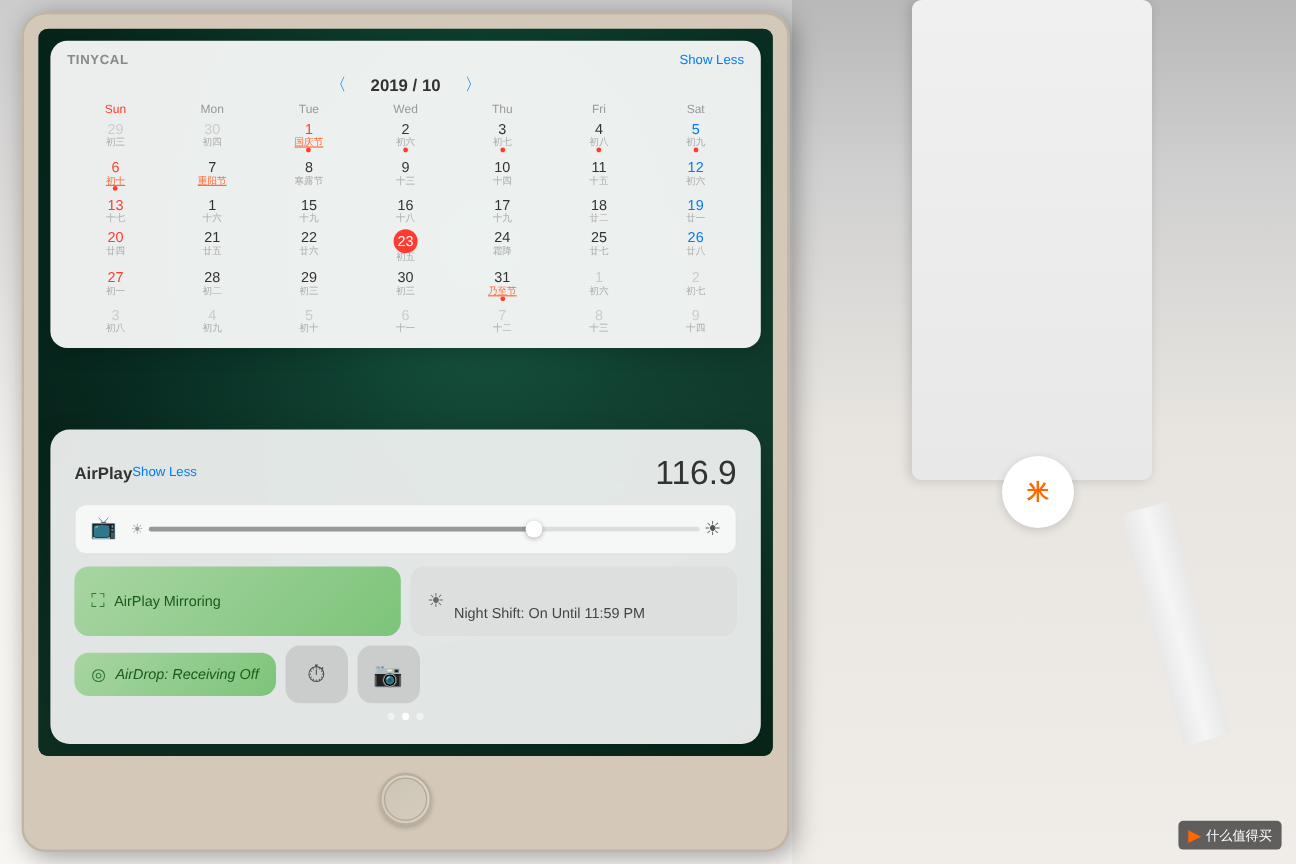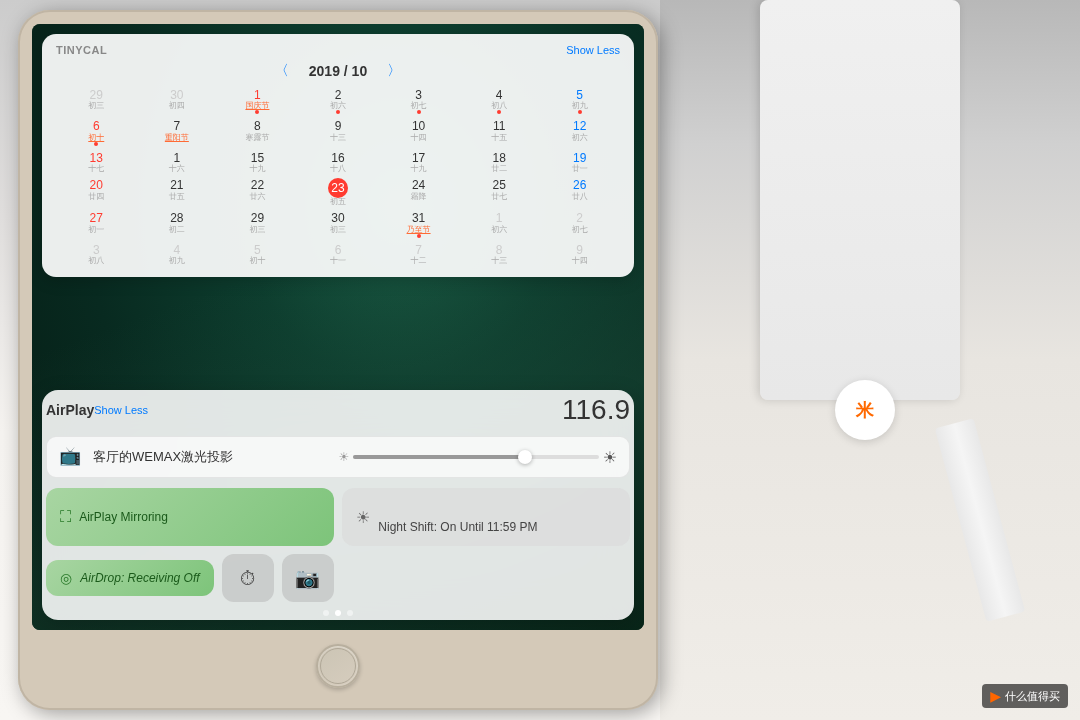--- a/index.html
+++ b/index.html
@@ -20,21 +20,21 @@
     }
 
     
     .ipad {
       position: absolute;
       left: 18px;
       top: 10px;
       width: 640px;
       height: 700px;
       background: #d4c9b8;
-      border-radius: 32px;
+      border-radius: 20px;
       box-shadow: 4px 4px 20px rgba(0,0,0,0.35), inset 0 0 0 2px #c0b5a4;
     }
 
     .ipad-screen {
       position: absolute;
       left: 14px;
       top: 14px;
       right: 14px;
       bottom: 80px;
       border-radius: 8px;
@@ -195,21 +195,21 @@
 
     
     .control-center {
       position: absolute;
       bottom: 10px;
       left: 10px;
       right: 10px;
       background: rgba(255,255,255,0.88);
       backdrop-filter: blur(20px);
       border-radius: 16px;
-      padding: 4px;
+      padding: 20px;
       box-shadow: 0 4px 20px rgba(0,0,0,0.2);
     }
 
     .cc-header {
       display: flex;
       justify-content: space-between;
       align-items: center;
       margin-bottom: 10px;
     }
     .cc-title {
@@ -514,20 +514,29 @@
         <span class="tinycal-show-less">Show Less</span>
       </div>
 
       <div class="cal-nav">
         <span class="cal-nav-arrow">〈</span>
         <span class="cal-month-year">2019 / 10</span>
         <span class="cal-nav-arrow">〉</span>
       </div>
 
       <div class="cal-grid">
+        <div class="cal-day-headers">
+          <div class="cal-day-header sun">Sun</div>
+          <div class="cal-day-header">Mon</div>
+          <div class="cal-day-header">Tue</div>
+          <div class="cal-day-header">Wed</div>
+          <div class="cal-day-header">Thu</div>
+          <div class="cal-day-header">Fri</div>
+          <div class="cal-day-header">Sat</div>
+        </div>
 
         <div class="cal-weeks">
 
           <div class="cal-week">
             <div class="cal-cell">
                 <span class="cal-day-num other-month">29</span>
                 <span class="cal-lunar">初三</span>
               </div>
             <div class="cal-cell">
                 <span class="cal-day-num other-month">30</span>
@@ -722,21 +731,20 @@
 
     <div class="control-center">
       <div class="cc-header">
         <span class="cc-title">AirPlay</span>
         <span class="cc-show-less">Show Less</span>
         <span class="cc-brightness-value">116.9</span>
       </div>
 
       <div class="cc-device-row">
         <span class="cc-device-icon">📺</span>
-        <span class="cc-device-name">客厅的WEMAX激光投影</span>
 
         <span class="brightness-icon-left">☀</span>
         <div class="brightness-slider-container">
           <div class="brightness-slider-fill"></div>
           <div class="brightness-slider-thumb"></div>
         </div>
         <span class="brightness-icon-right">☀</span>
       </div>
 
       <div class="cc-button-grid">

